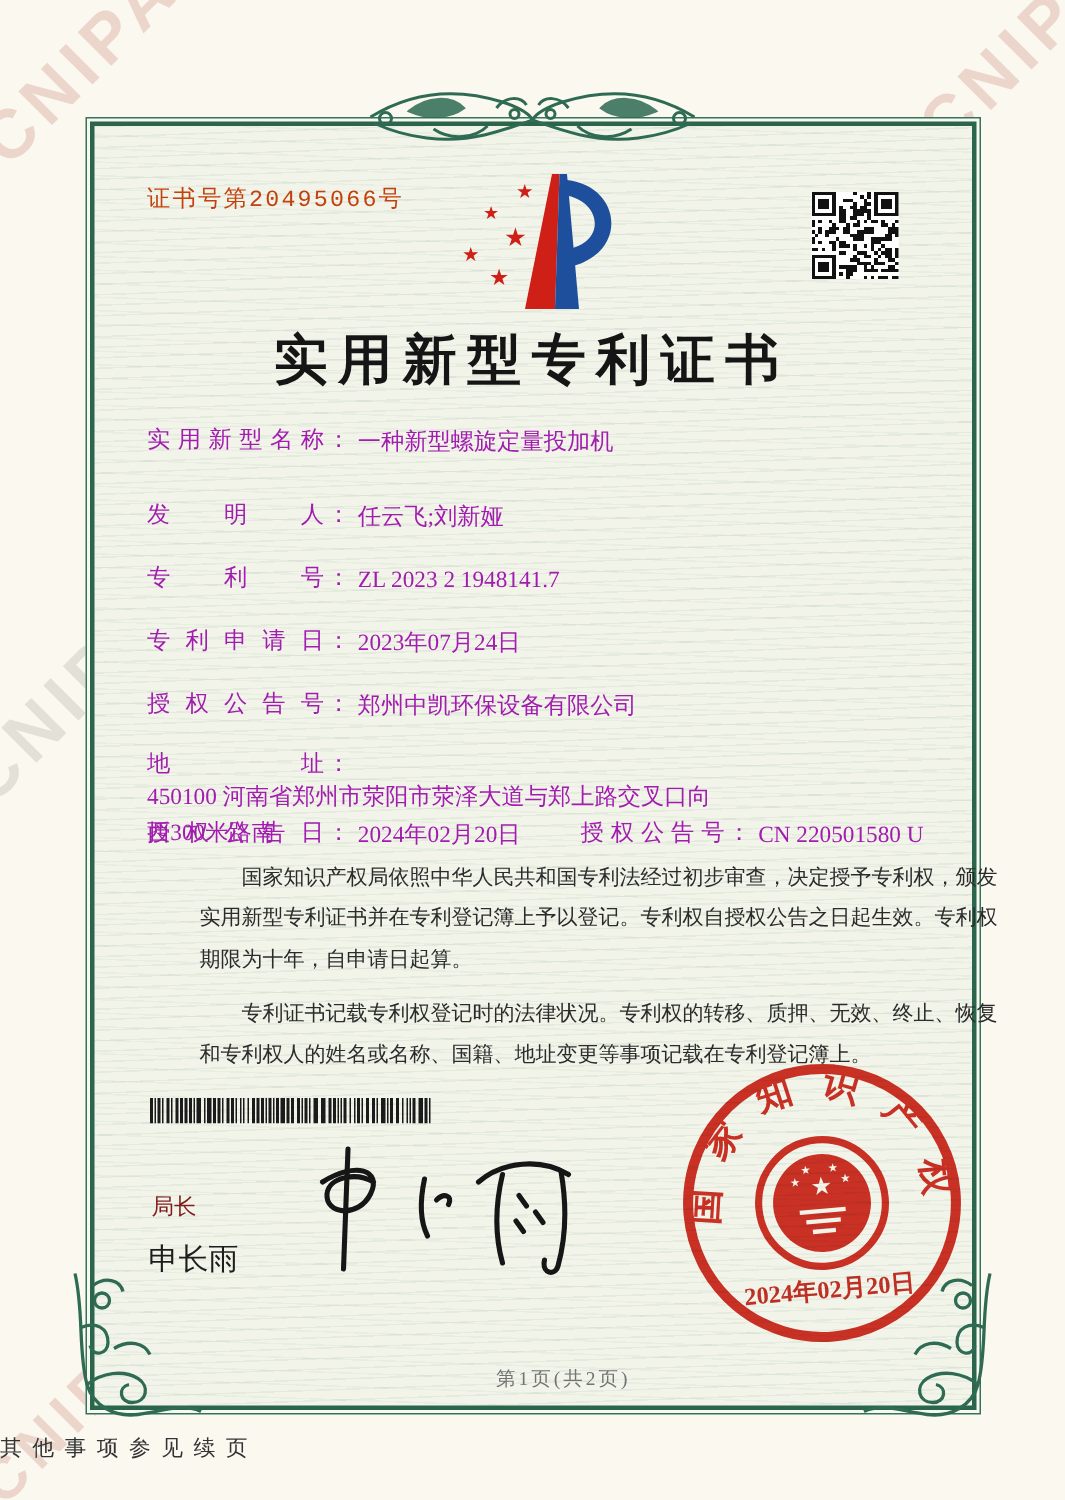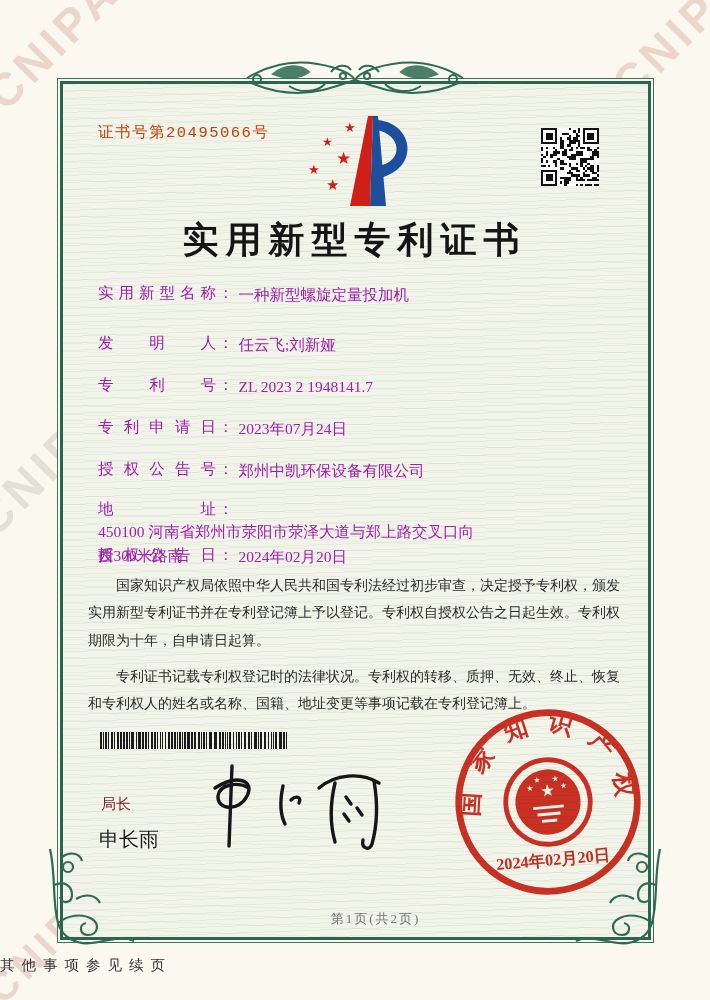--- a/index.html
+++ b/index.html
@@ -341,23 +341,26 @@
   <span class="flabel">专利申请日</span><span class="fcolon">：</span><span class="fvalue">2023年07月24日</span>
 </div>
 <div class="frow" style="top:459px;">
   <span class="flabel">授权公告号</span><span class="fcolon">：</span><span class="fvalue">郑州中凯环保设备有限公司</span>
 </div>
 <div class="frow" style="top:499px;">
   <span class="flabel">地址</span><span class="fcolon">：</span><span class="fvalue" style="width:390px;">450100 河南省郑州市荥阳市荥泽大道与郑上路交叉口向西300米路南</span>
 </div>
 <div class="frow" style="top:545px;">
   <span class="flabel">授权公告日</span><span class="fcolon">：</span><span class="fvalue">2024年02月20日</span>
-</div>
-
-<div class="legal" style="top:572px;">
+  <span class="fpair2">
+    <span class="flabel" style="width:96px;">授权公告号</span><span class="fcolon">：</span><span class="fvalue">CN 220501580 U</span>
+  </span>
+</div>
+
+<div class="legal" style="top:572px;margin-left:45px;">
   <p>国家知识产权局依照中华人民共和国专利法经过初步审查，决定授予专利权，颁发实用新型专利证书并在专利登记簿上予以登记。专利权自授权公告之日起生效。专利权期限为十年，自申请日起算。</p>
   <p>专利证书记载专利权登记时的法律状况。专利权的转移、质押、无效、终止、恢复和专利权人的姓名或名称、国籍、地址变更等事项记载在专利登记簿上。</p>
 </div>
 
 <svg class="barcode" id="barcode" viewBox="0 0 192 17" preserveAspectRatio="none">
     <rect x="0" y="0" width="2" height="17" fill="#1b1b1b"></rect>
     <rect x="3" y="0" width="1" height="17" fill="#1b1b1b"></rect>
     <rect x="5" y="0" width="2" height="17" fill="#1b1b1b"></rect>
     <rect x="8" y="0" width="1" height="17" fill="#1b1b1b"></rect>
     <rect x="11" y="0" width="2" height="17" fill="#1b1b1b"></rect>

